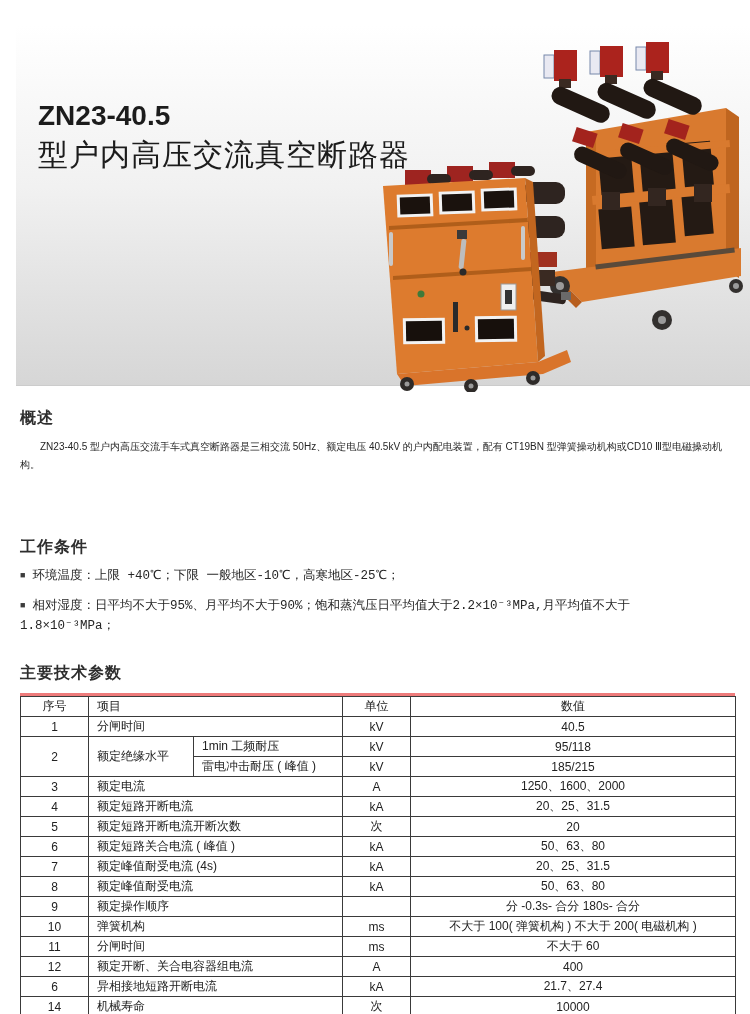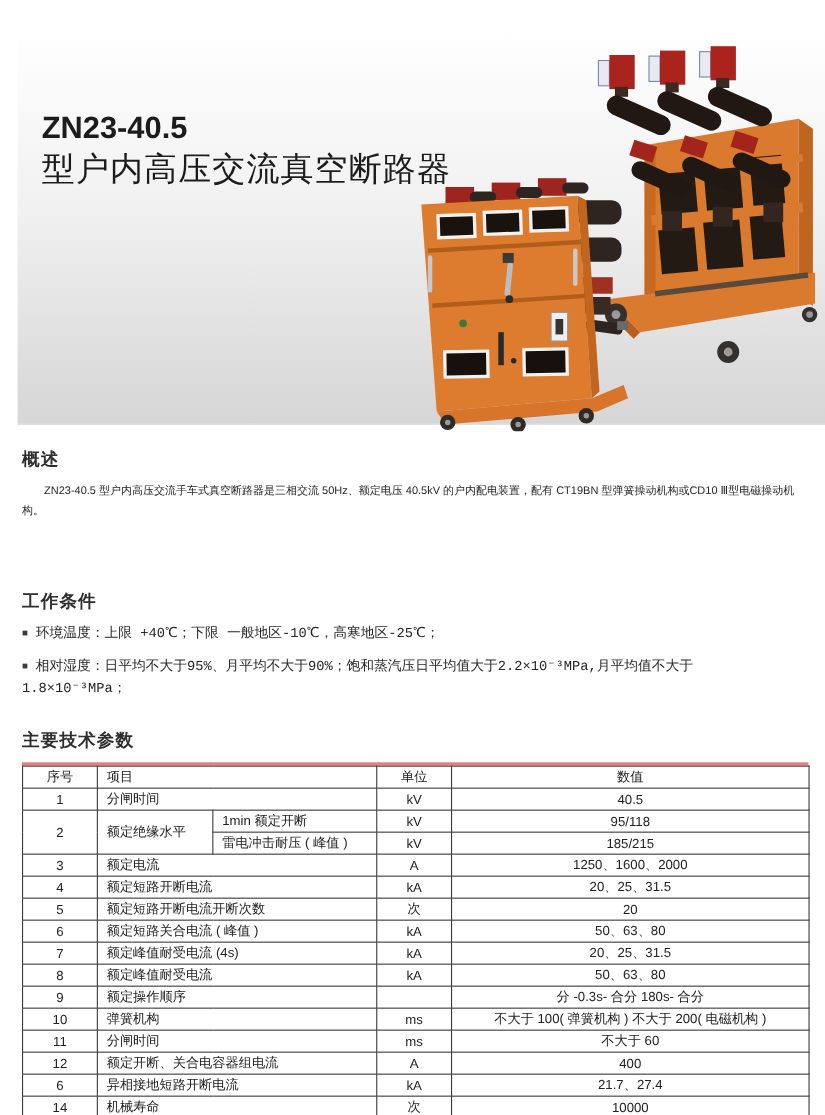--- a/index.html
+++ b/index.html
@@ -199,21 +199,21 @@
       </tr>
       <tr>
         <td>1</td>
         <td class="item" colspan="2">分闸时间</td>
         <td>kV</td>
         <td>40.5</td>
       </tr>
       <tr>
         <td rowspan="2">2</td>
         <td class="item" rowspan="2">额定绝缘水平</td>
-        <td class="item">1min 额定开断</td>
+        <td class="item">1min 工频耐压</td>
         <td>kV</td>
         <td>95/118</td>
       </tr>
       <tr>
         <td class="item">雷电冲击耐压 ( 峰值 )</td>
         <td>kV</td>
         <td>185/215</td>
       </tr>
       <tr>
         <td>3</td>

